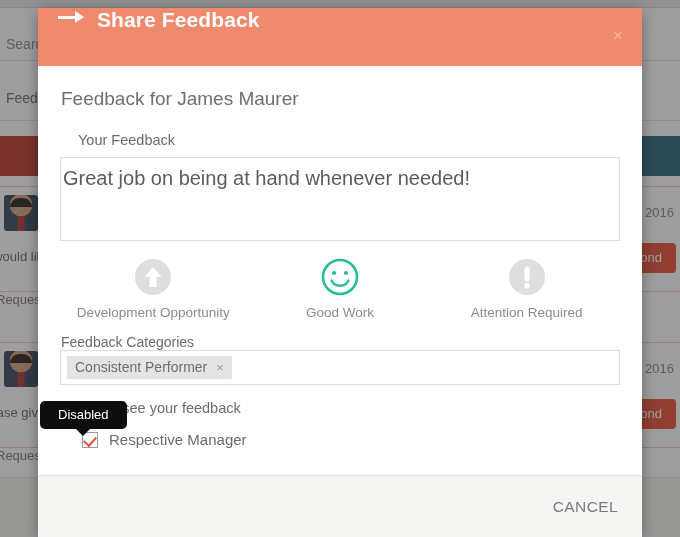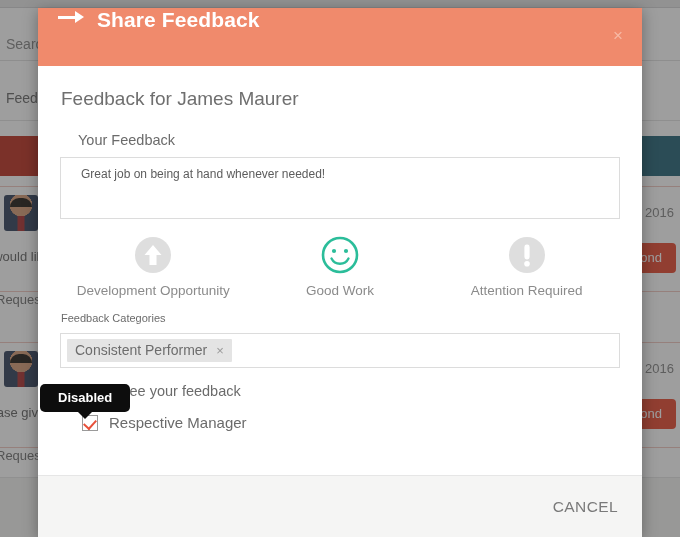--- a/index.html
+++ b/index.html
@@ -238,27 +238,27 @@
 
   .field-label {
     font-size: 14.5px;
     color: #6b6b6b;
     margin-bottom: 9px;
     margin-left: 18px;
   }
 
   .feedback-textarea {
     width: 100%;
-    height: 62px;
+    height: 84px;
     border: 1px solid #dcdcdc;
     background: #ffffff;
     font-family: "Liberation Sans", sans-serif;
-    font-size: 12px;
+    font-size: 20px;
     color: #5c5c5c;
-    padding: 9px 20px;
+    padding: 9px 2px;
     resize: none;
     outline: none;
     display: block;
   }
 
   .sentiments {
     display: flex;
     margin-top: 16px;
     margin-bottom: 14px;
   }
@@ -274,23 +274,22 @@
     color: #8b8b8b;
     margin-top: 8px;
     text-align: center;
     white-space: nowrap;
   }
   .sentiment.active .sentiment-label { color: #8b8b8b; }
 
   .icon-circle { width: 40px; height: 40px; display: block; }
 
   .categories-label {
-    font-size: 11px;
+    font-size: 14px;
     color: #6b6b6b;
-    margin-bottom: 9px;
     margin-left: 1px;
   }
   .categories-box {
     width: 100%;
     min-height: 33px;
     border: 1px solid #dcdcdc;
     background: #ffffff;
     padding: 5px 6px;
     display: flex;
     align-items: center;
@@ -355,21 +354,21 @@
     white-space: nowrap;
   }
 
   .tooltip {
     position: absolute;
     left: -20px;
     top: 2px;
     background: #0d0d0d;
     color: #ffffff;
     font-size: 13px;
-    font-weight: bold;
+    font-weight: normal;
     padding: 6px 18px 7px 18px;
     border-radius: 5px;
     white-space: nowrap;
     z-index: 5;
   }
   .tooltip::after {
     content: "";
     position: absolute;
     left: 50%;
     bottom: -7px;

